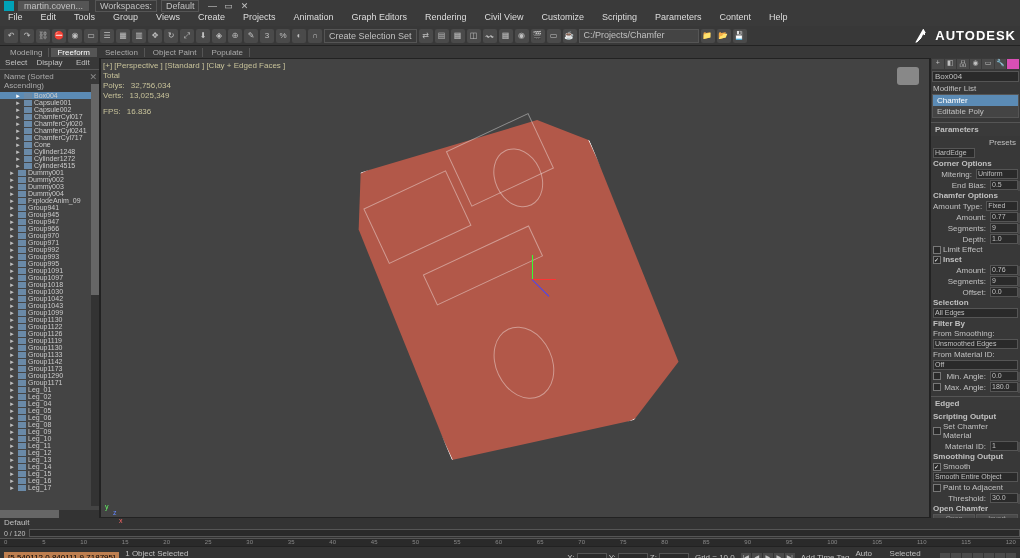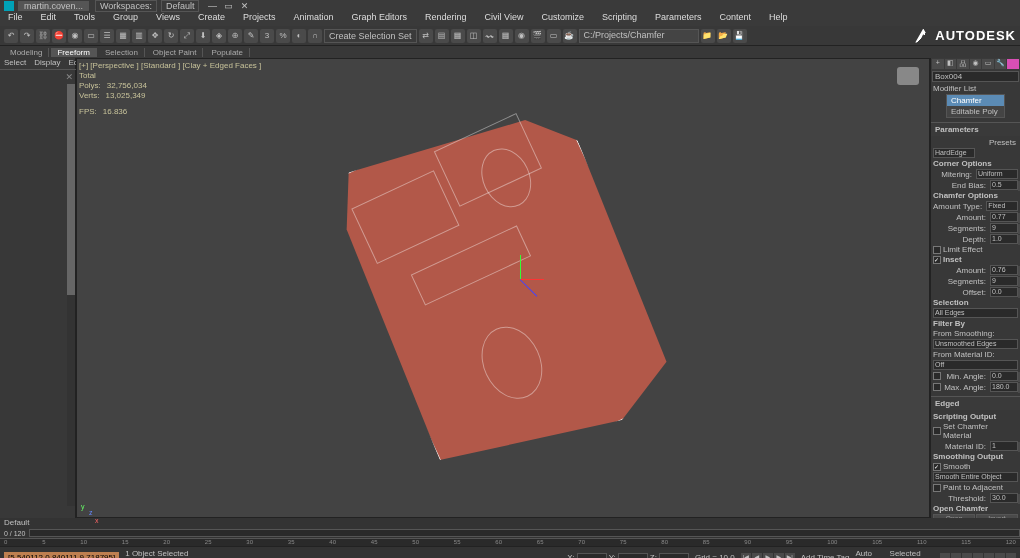--- a/index.html
+++ b/index.html
@@ -27,21 +27,21 @@
 
 
 .ribbon-tabs { height: 12px; background: #383838; display: flex; align-items: center; padding: 0 4px; gap: 2px; }
 .ribbon-tabs .tab { padding: 0 6px; font-size: 8px; color: #aaa; border-right: 1px solid #555; }
 .ribbon-tabs .tab.active { background: #555; color: #fff; }
 
 
 .main { display: flex; height: 460px; }
 
 
-.scene-explorer { width: 76px; background: #383838; border-right: 1px solid #222; display: flex; flex-direction: row; position: relative; }
+.scene-explorer { width: 100px; background: #383838; border-right: 1px solid #222; display: flex; flex-direction: column; position: relative; }
 .scene-explorer .header { height: 12px; display: flex; border-bottom: 1px solid #555; }
 .scene-explorer .header .col { flex: 1; padding: 0 4px; font-size: 8px; text-align: center; }
 .scene-explorer .close-x { position: absolute; top: 14px; right: 2px; font-size: 9px; color: #888; }
 .scene-explorer .sub-header { font-size: 8px; padding: 2px 4px; color: #aaa; }
 .scene-explorer .tree { flex: 1; overflow: hidden; font-size: 8px; background: #444; }
 .scene-explorer .tree-row { display: flex; align-items: center; height: 7px; padding-left: 2px; white-space: nowrap; }
 .scene-explorer .tree-row.selected { background: #5b8bb5; color: #fff; }
 .scene-explorer .tree-row .indent { display: inline-block; }
 .scene-explorer .tree-row .toggle { width: 8px; font-size: 7px; text-align: center; }
 .scene-explorer .tree-row .icon { width: 8px; height: 6px; background: #6a8aa8; margin: 0 2px; }
@@ -77,21 +77,21 @@
 .viewport .world-axis .ax-y { color: #6f6; left: 0; top: -8px; }
 .viewport .world-axis .ax-z { color: #68f; left: 8px; top: -2px; }
 
 
 .cmd-panel { width: 90px; background: #383838; border-left: 1px solid #222; display: flex; flex-direction: column; overflow: hidden; }
 .cmd-panel .top-tabs { height: 12px; display: flex; background: #3a3a3a; gap: 1px; padding: 1px; }
 .cmd-panel .top-tabs .tbtn { flex: 1; background: #4a4a4a; font-size: 7px; text-align: center; }
 .cmd-panel .top-tabs .tbtn.color { background: #d94fb5; }
 .cmd-panel .name-field { height: 12px; background: #2a2a2a; border: 1px solid #555; font-size: 8px; padding: 0 2px; margin: 1px; }
 .cmd-panel .mod-list-label { font-size: 8px; padding: 1px 2px; }
-.cmd-panel .mod-list { height: 56px; background: #444; border: 1px solid #555; margin: 0 15px; font-size: 8px; }
+.cmd-panel .mod-list { height: 56px; background: #444; border: 1px solid #555; margin: 0 1px; font-size: 8px; }
 .cmd-panel .mod-list .mod-row { padding: 1px 4px; }
 .cmd-panel .mod-list .mod-row.selected { background: #5b8bb5; color: #fff; }
 .cmd-panel .mod-buttons { height: 12px; display: flex; gap: 1px; padding: 1px; }
 .cmd-panel .mod-buttons .mbtn { flex: 1; background: #4a4a4a; }
 .cmd-panel .rollout { border-top: 1px solid #555; margin-top: 2px; }
 .cmd-panel .rollout .roll-head { font-size: 8px; font-weight: bold; padding: 2px 4px; background: #3a3a3a; }
 .cmd-panel .rollout .roll-body { padding: 1px 2px; }
 .cmd-panel .param-row { display: flex; align-items: center; font-size: 8px; margin: 1px 0; gap: 2px; }
 .cmd-panel .param-row .plabel { flex: 1; text-align: right; padding-right: 2px; white-space: nowrap; }
 .cmd-panel .param-row .spinner { width: 28px; height: 10px; background: #2a2a2a; border: 1px solid #555; font-size: 7px; padding: 0 1px; position: relative; }

